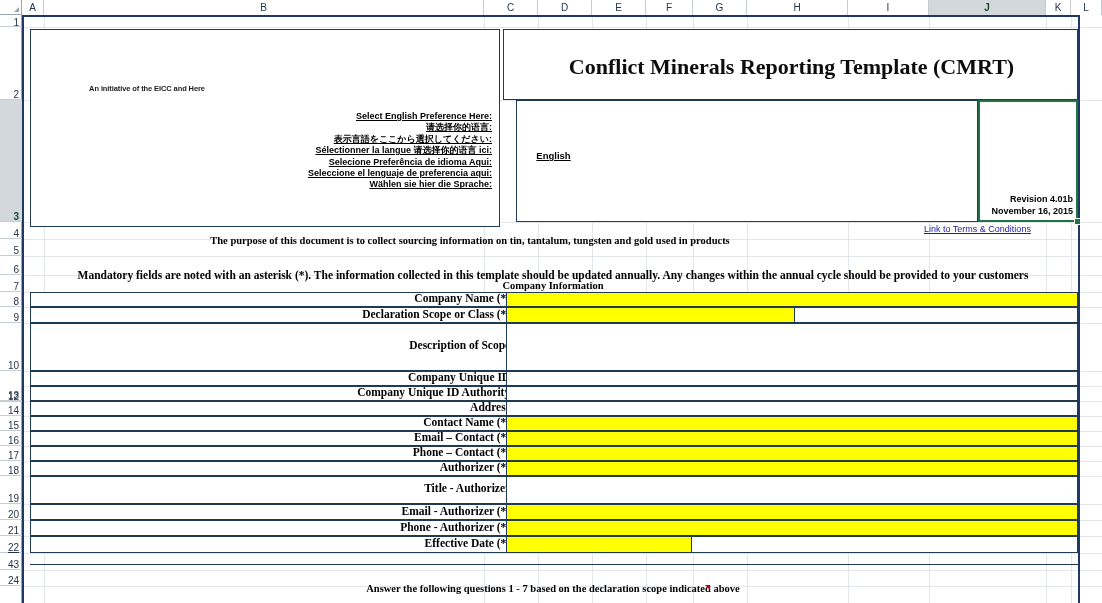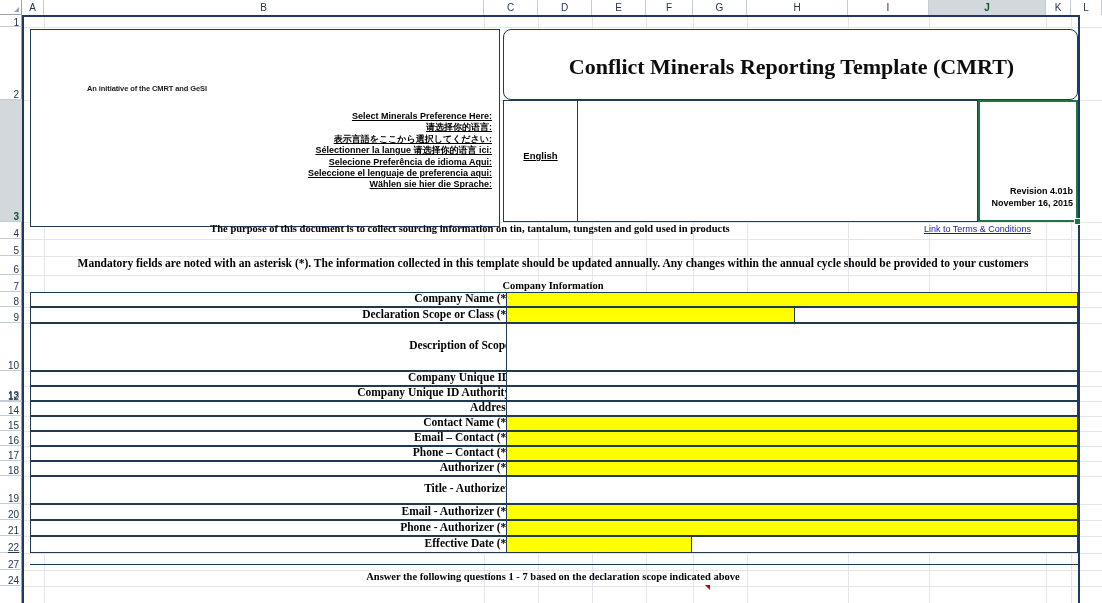--- a/index.html
+++ b/index.html
@@ -107,21 +107,21 @@
     font-family:"Liberation Sans", sans-serif;font-size:9px;font-weight:bold;color:#000;
     line-height:12px;white-space:nowrap;
   }
   
   .selbox{position:absolute;border:2px solid #217346;box-sizing:border-box;}
   .selhandle{position:absolute;width:5px;height:5px;background:#217346;border:1px solid #ffffff;box-sizing:content-box;}
 
   
   .narr{
     position:absolute;text-align:center;white-space:nowrap;
-    font-family:"Liberation Serif", serif;font-size:11.5px;font-weight:bold;color:#000;
+    font-family:"Liberation Serif", serif;font-size:11.5px;font-weight:bold;color:#000;margin-top:12px;
   }
   .narr.small{font-size:10.5px;}
   .seclabel{
     position:absolute;text-align:center;white-space:nowrap;
     font-family:"Liberation Serif", serif;font-size:10.5px;font-weight:bold;color:#000;
   }
 
   .link{
     position:absolute;white-space:nowrap;
     font-family:"Liberation Sans", sans-serif;font-size:9px;color:#1a1aa8;
@@ -218,21 +218,21 @@
         <div class="rh" style="top: 489px; height: 16px;">
           <span style="top: 5px;">20</span>
         </div>
         <div class="rh" style="top: 505px; height: 16px;">
           <span style="top: 5px;">21</span>
         </div>
         <div class="rh" style="top: 521px; height: 17px;">
           <span style="top: 6px; text-decoration: underline;">22</span>
         </div>
         <div class="rh" style="top: 538px; height: 17px;">
-          <span style="top: 6px;">27</span>
+          <span style="top: 6px;">43</span>
         </div>
         <div class="rh" style="top: 555px; height: 16px;">
           <span style="top: 5px;">24</span>
         </div>
       </div>
   </div>
 
   <div class="grid">
     <div id="gridlines">
         <div class="gl glv" style="left: 22px;"></div>
@@ -271,45 +271,45 @@
         <div class="gl glh" style="top: 571px;"></div>
       </div>
 
     <div class="frame-top"></div>
     <div class="frame-left"></div>
     <div class="frame-right"></div>
 
     <div class="box" style="left:8px;top:14px;width:470px;height:198px;"></div>
 
     <div class="logo-wrap" style="left:60px;top:62px;width:130px;">
-      <div class="logo-sub">An initiative of the CMRT and GeSI</div>
+      <div class="logo-sub">An initiative of the EICC and Here</div>
     </div>
 
     <div class="langblock" style="left:150px;top:96px;width:320px;">
-      <div>Select Minerals Preference Here:</div>
+      <div>Select English Preference Here:</div>
       <div>请选择你的语言:</div>
       <div>表示言語をここから選択してください:</div>
       <div>Sélectionner la langue 请选择你的语言 ici:</div>
       <div>Selecione Preferência de idioma Aqui:</div>
       <div>Seleccione el lenguaje de preferencia aqui:</div>
       <div>Wählen sie hier die Sprache:</div>
     </div>
 
-    <div class="box" style="left:481px;top:14px;width:575px;height:71px;border-radius:8px;">
+    <div class="box" style="left:481px;top:14px;width:575px;height:71px;">
       <div class="doctitle" style="left:0;top:24px;width:575px;">Conflict Minerals Reporting Template (CMRT)</div>
     </div>
 
-    <div class="box" style="left:481px;top:85px;width:75px;height:122px;">
+    <div class="box" style="left:494px;top:85px;width:75px;height:122px;">
       <div class="engval" style="top:49px;">English</div>
     </div>
 
     <div class="box" style="left:556px;top:85px;width:400px;height:122px;border-left:none;"></div>
 
     <div class="box" style="left:956px;top:85px;width:100px;height:122px;border-left:none;">
-      <div class="revbox" style="left:0;right:5px;bottom:12px;width:95px;">
+      <div class="revbox" style="left:0;right:5px;bottom:4px;width:95px;">
         <div>Revision 4.01b</div>
         <div>November 16, 2015</div>
       </div>
     </div>
     <div class="selbox" style="left:956px;top:85px;width:100px;height:122px;"></div>
     <div class="selhandle" style="left:1052px;top:203px;"></div>
 
     <div class="narr small" style="left:8px;top:208px;width:880px;">The purpose of this document is to collect sourcing information on tin, tantalum, tungsten and gold used in products</div>
 
     <div class="link" style="left:902px;top:209px;">Link to Terms &amp; Conditions</div>

